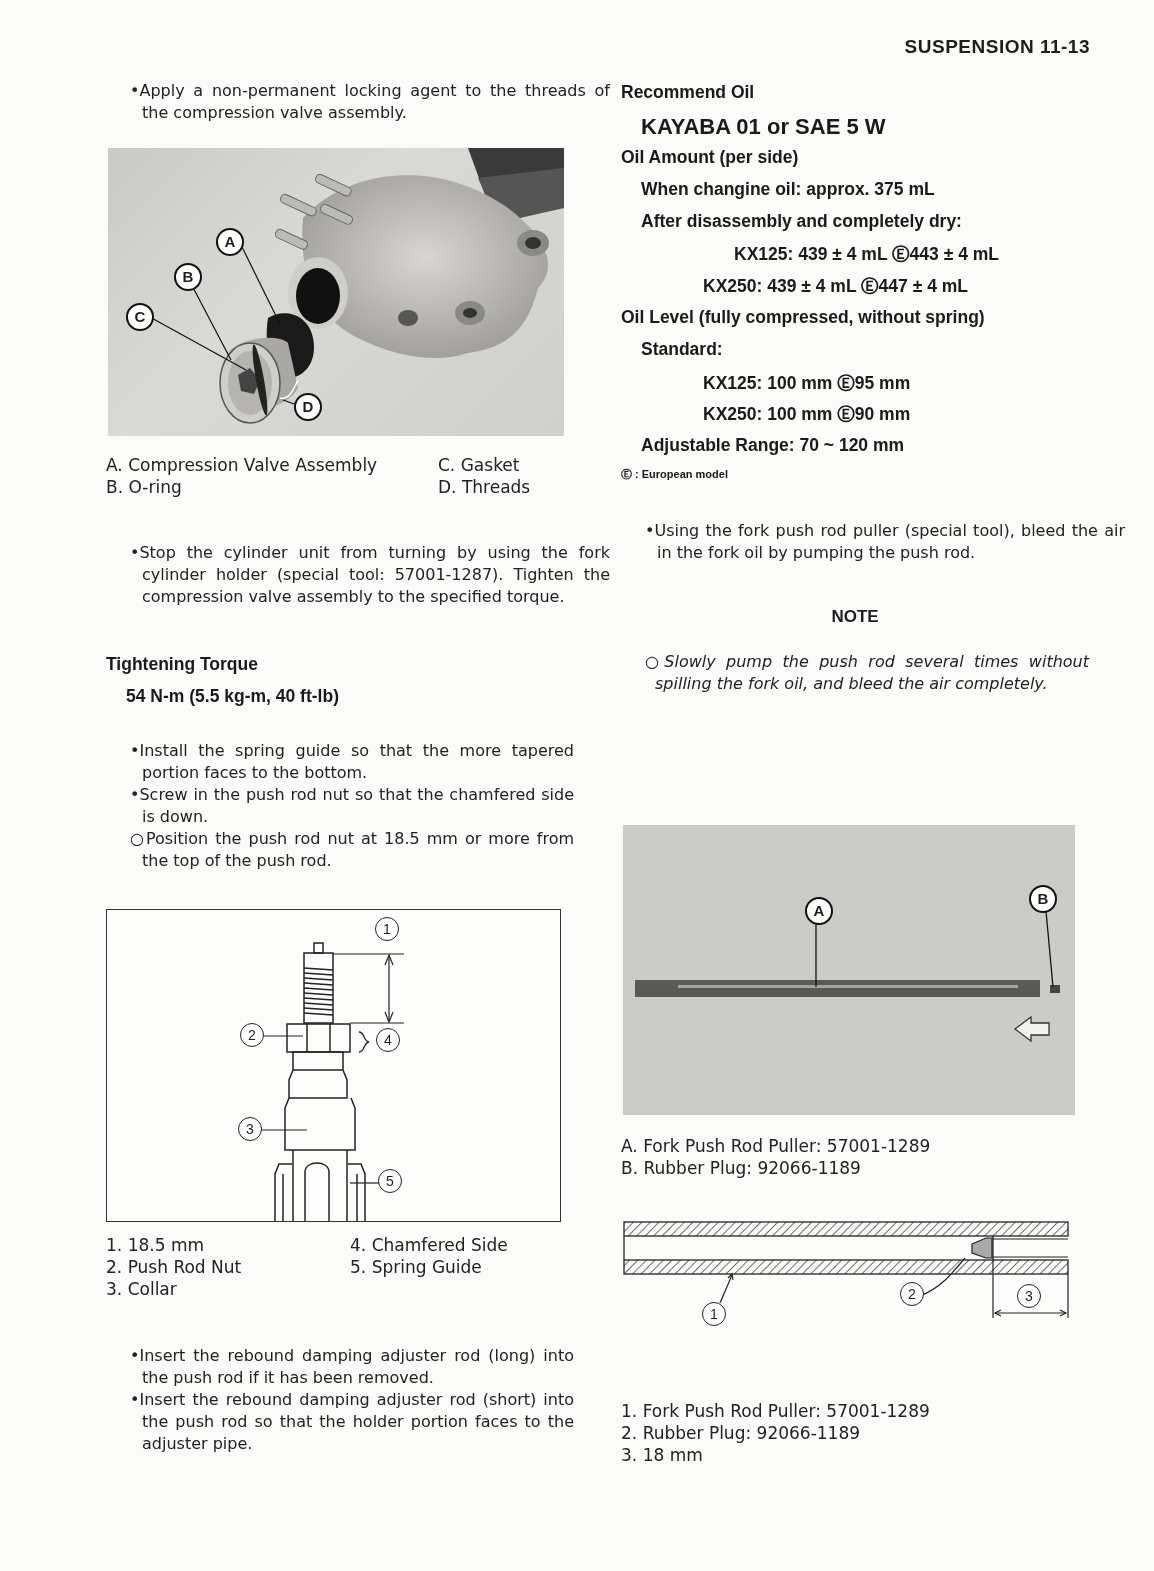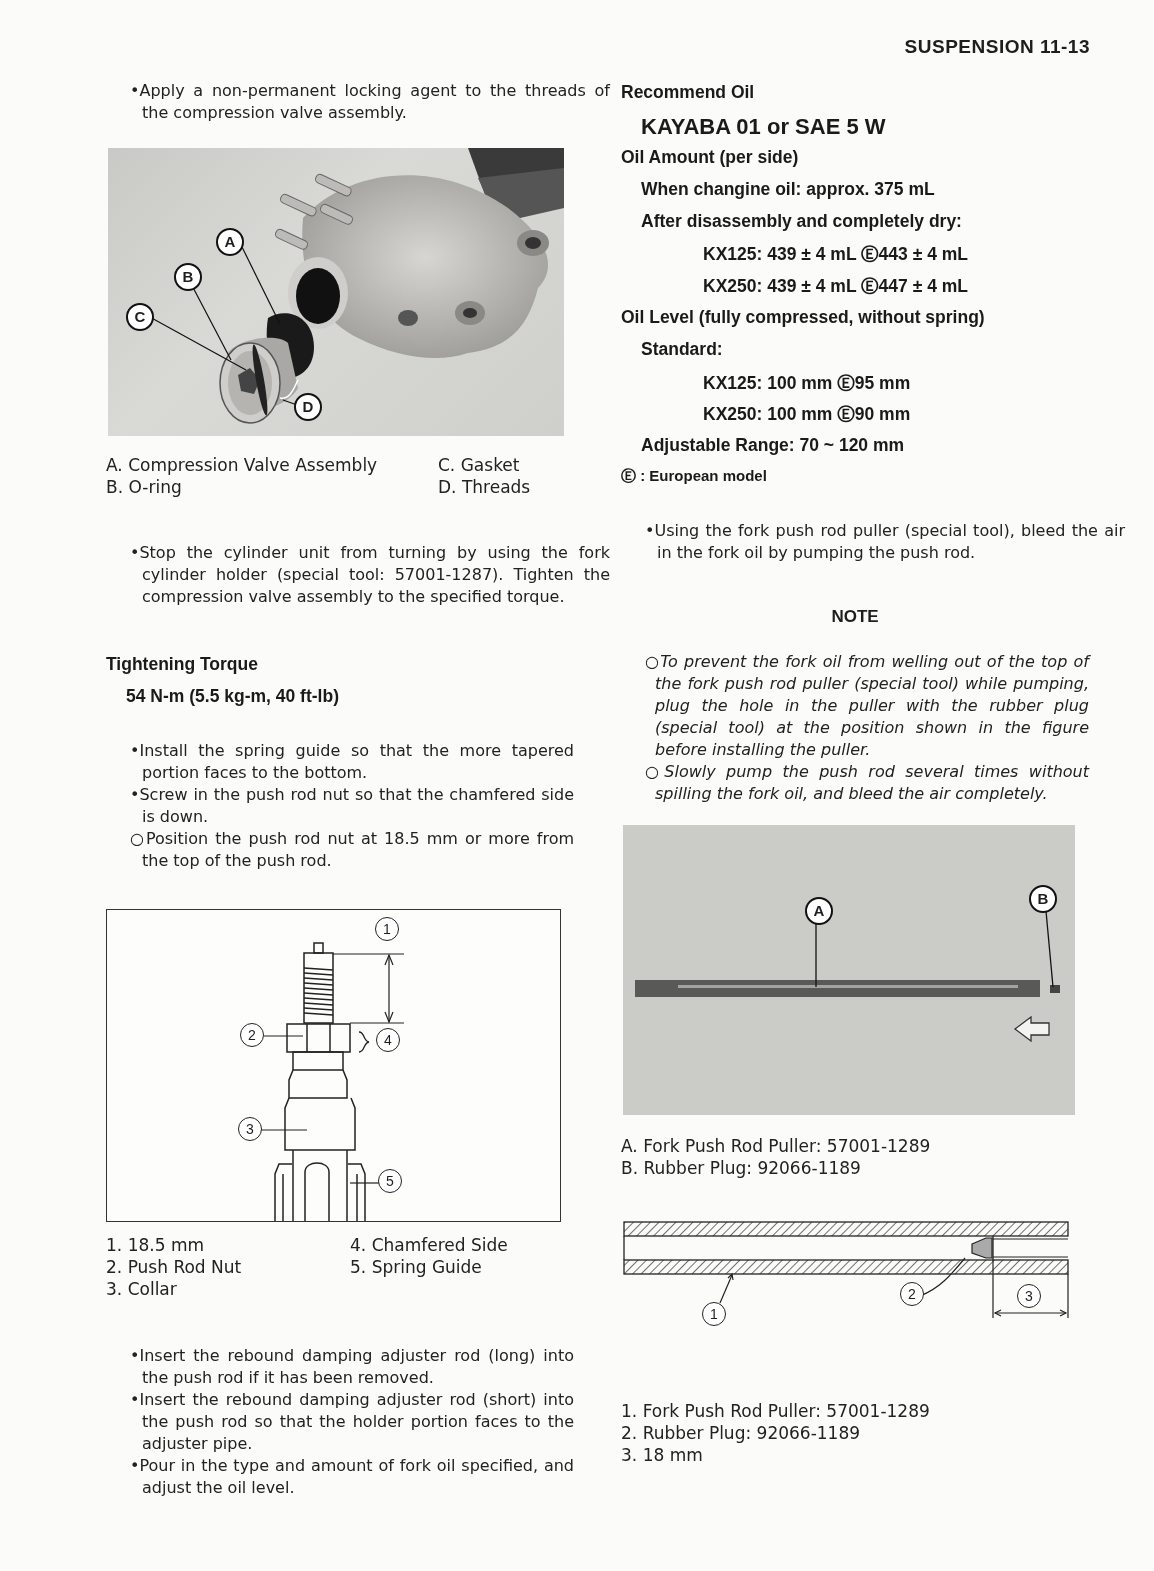--- a/index.html
+++ b/index.html
@@ -154,42 +154,40 @@
   <div class="line" style="left:0; top:0;"><span>1.</span> <span>18.5 mm</span></div>
   <div class="line" style="left:0; top:22px;"><span>2.</span> <span>Push Rod Nut</span></div>
   <div class="line" style="left:0; top:44px;"><span>3.</span> <span>Collar</span></div>
   <div class="line" style="left:244px; top:0;"><span>4.</span> <span>Chamfered Side</span></div>
   <div class="line" style="left:244px; top:22px;"><span>5.</span> <span>Spring Guide</span></div>
 </div>
 
 <div class="abs body-text" style="left:106px; top:1345px; width:468px;">
   <p class="para bullet">•Insert the rebound damping adjuster rod (long) into the push rod if it has been removed.</p>
   <p class="para bullet">•Insert the rebound damping adjuster rod (short) into the push rod so that the holder portion faces to the adjuster pipe.</p>
-  <p class="para bullet">•Pour in the type and amount of fork oil specified, and adjust the oil level.</p>
 </div>
 
 <div class="abs bold-s" style="left:621px; top:82px;">Recommend Oil</div>
 <div class="abs bold-s" style="left:641px; top:114px; font-size:22px;">KAYABA 01 or SAE 5 W</div>
 <div class="abs bold-s" style="left:621px; top:147px;">Oil Amount (per side)</div>
 <div class="abs bold-s" style="left:641px; top:179px;">When changine oil: approx. 375 mL</div>
 <div class="abs bold-s" style="left:641px; top:211px;">After disassembly and completely dry:</div>
-<div class="abs bold-s" style="left:703px; top:242px;">KX125: 439 ± 4 mL  Ⓔ443 ± 4 mL</div>
+<div class="abs bold-s" style="left:734px; top:242px;">KX125: 439 ± 4 mL  Ⓔ443 ± 4 mL</div>
 <div class="abs bold-s" style="left:703px; top:274px;">KX250: 439 ± 4 mL  Ⓔ447 ± 4 mL</div>
 <div class="abs bold-s" style="left:621px; top:307px;">Oil Level (fully compressed, without spring)</div>
 <div class="abs bold-s" style="left:641px; top:339px;">Standard:</div>
 <div class="abs bold-s" style="left:703px; top:371px;">KX125: 100 mm  Ⓔ95 mm</div>
 <div class="abs bold-s" style="left:703px; top:402px;">KX250: 100 mm  Ⓔ90 mm</div>
 <div class="abs bold-s" style="left:641px; top:435px;">Adjustable Range: 70 ~ 120 mm</div>
-<div class="abs bold-s" style="left:621px; top:467px; font-size:15px;">Ⓔ : European model</div>
+<div class="abs bold-s" style="left:621px; top:467px; font-size:11px;">Ⓔ : European model</div>
 
 <p class="abs para body-text bullet" style="left:621px; top:520px; width:468px;">•Using the fork push rod puller (special tool), bleed the air in the fork oil by pumping the push rod.</p>
 
 <div class="abs note-title" style="left:621px; top:607px; width:468px;">NOTE</div>
 <div class="abs body-text ital" style="left:621px; top:651px; width:468px;">
-  <p class="para bullet" style="padding-left:10px; text-indent:-10px;">○To prevent the fork oil from welling out of the top of the fork push rod puller (special tool) while pumping, plug the hole in the puller with the rubber plug (special tool) at the position shown in the figure before installing the puller.</p>
   <p class="para bullet" style="padding-left:10px; text-indent:-10px;">○Slowly pump the push rod several times without spilling the fork oil, and bleed the air completely.</p>
 </div>
 
 <div class="abs photo" style="left:623px; top:825px; width:452px; height:290px; background:#cbcbc8;">
   <svg width="452" height="290" viewBox="0 0 452 290">
     <rect x="12" y="155" width="405" height="17" fill="#595957"></rect>
     <rect x="55" y="160" width="340" height="3" fill="#a3a3a0"></rect>
     <rect x="427" y="160" width="10" height="8" fill="#444"></rect>
     <line x1="193" y1="98" x2="193" y2="162" stroke="#111" stroke-width="1.3"></line>
     <line x1="423" y1="86" x2="430" y2="162" stroke="#111" stroke-width="1.3"></line>

